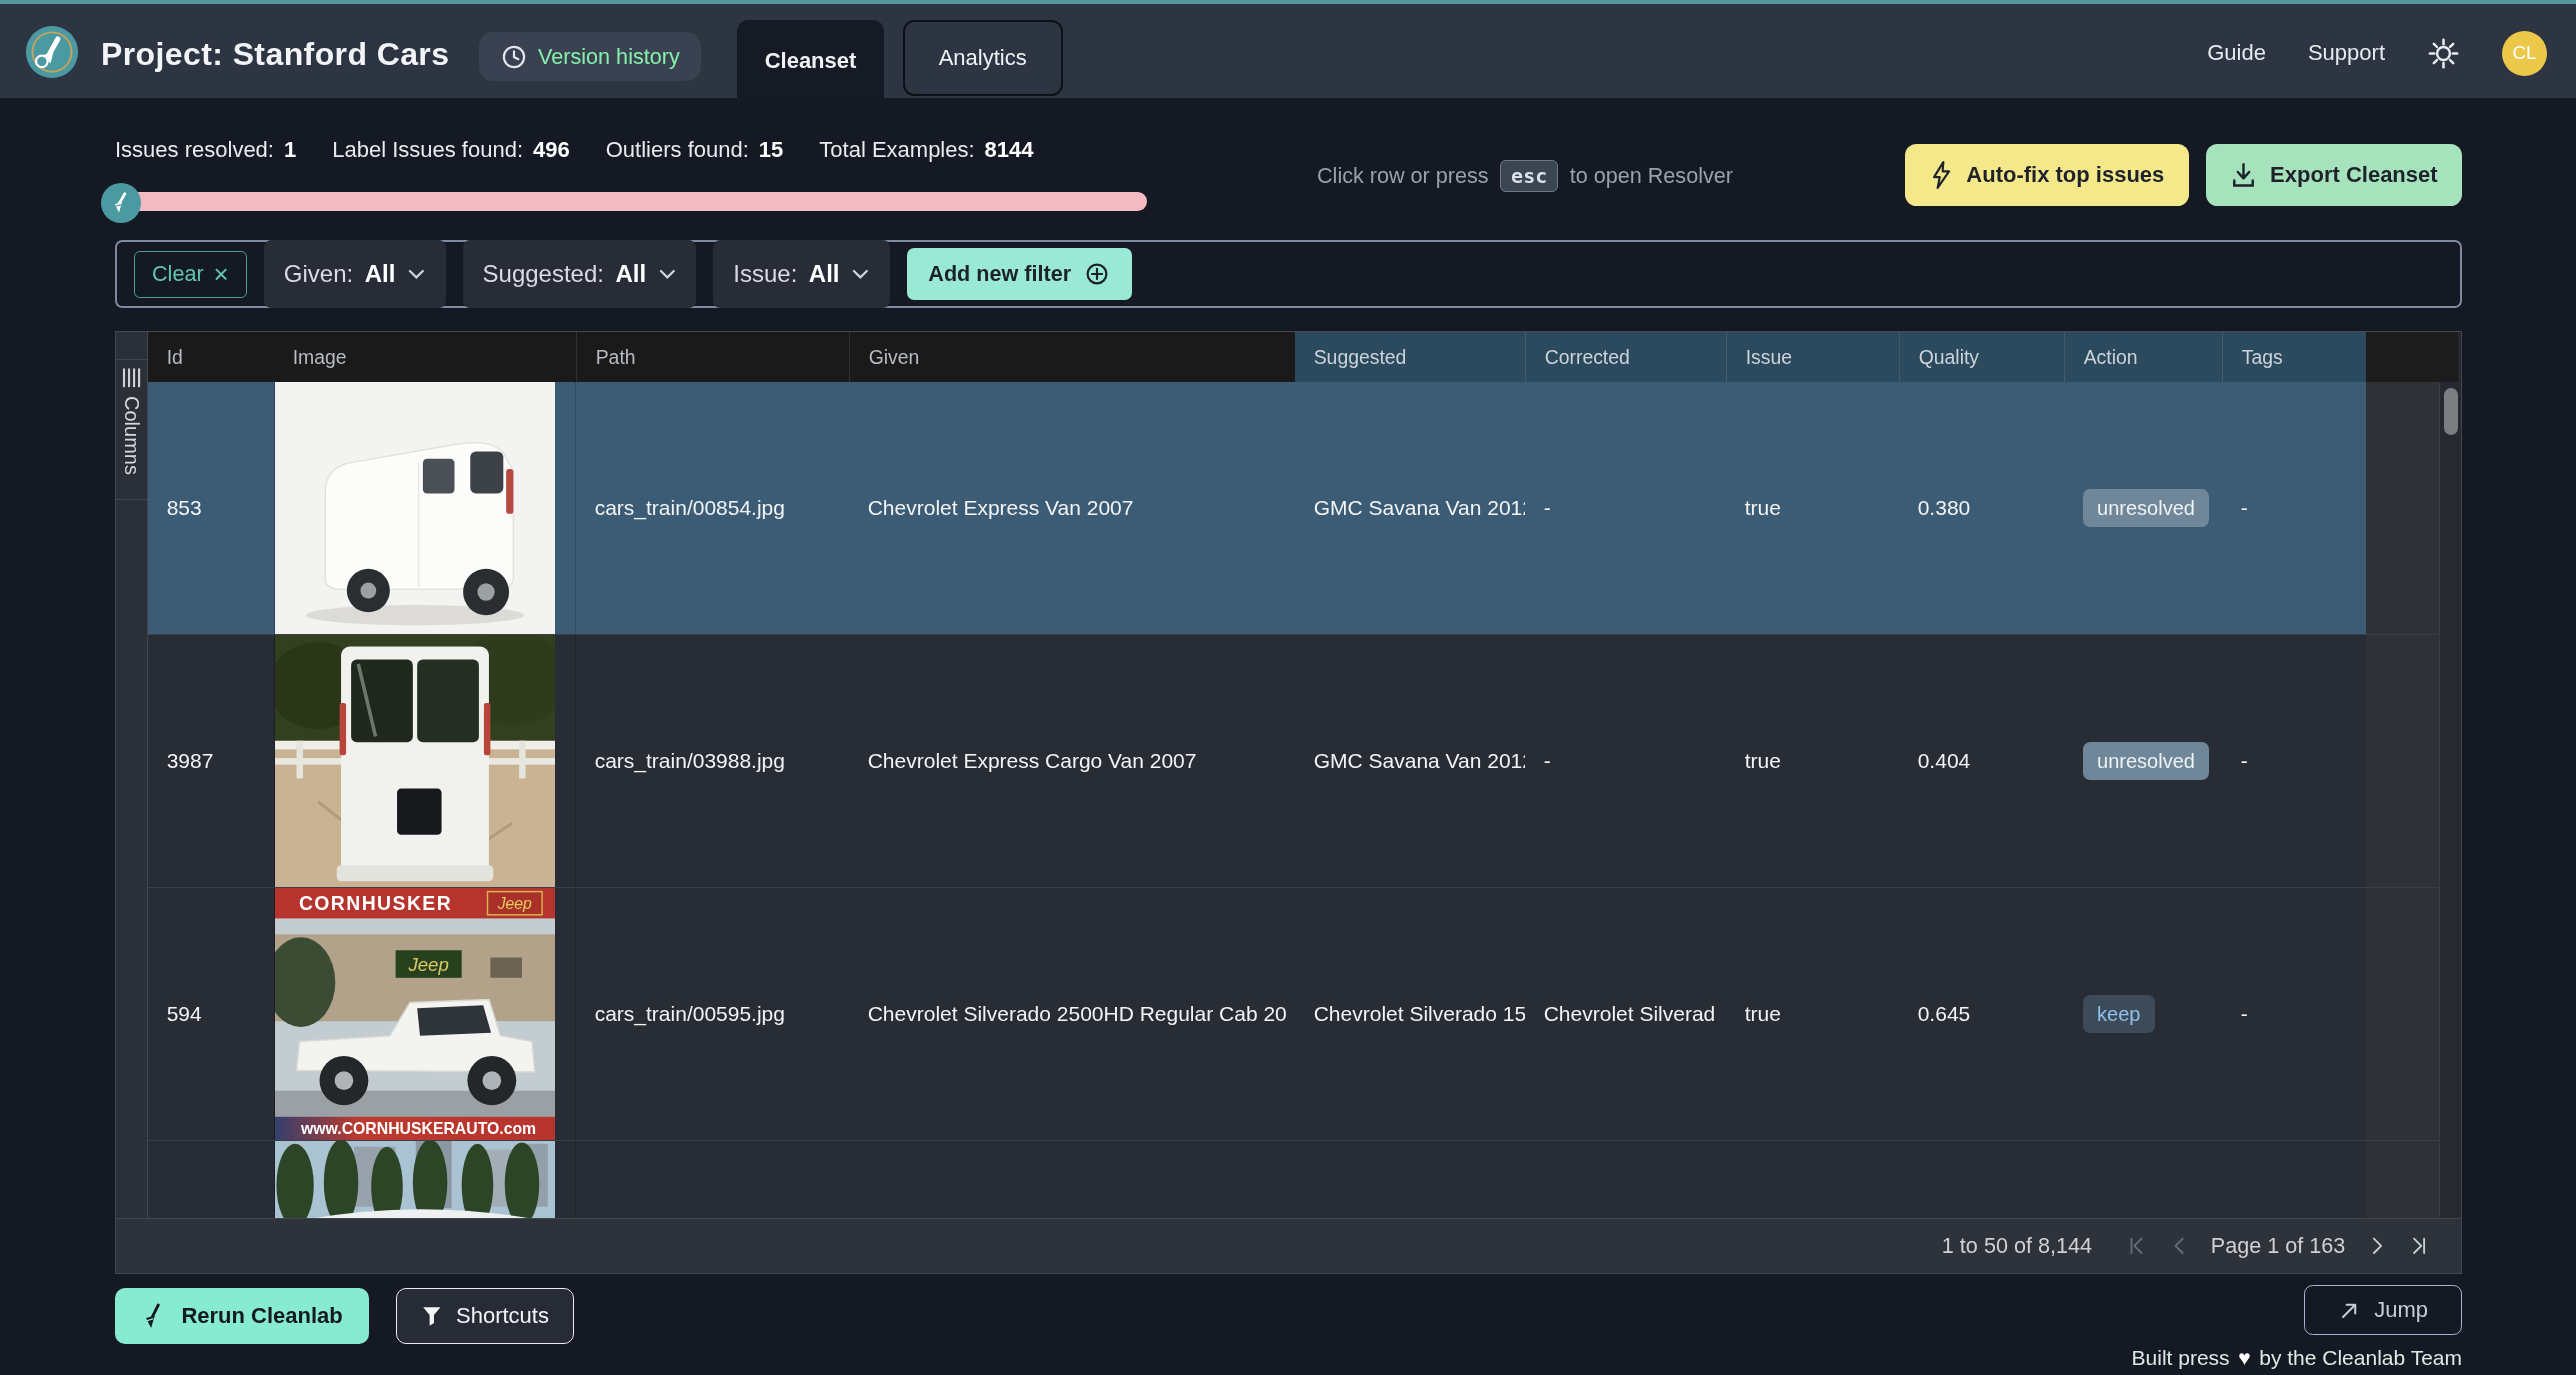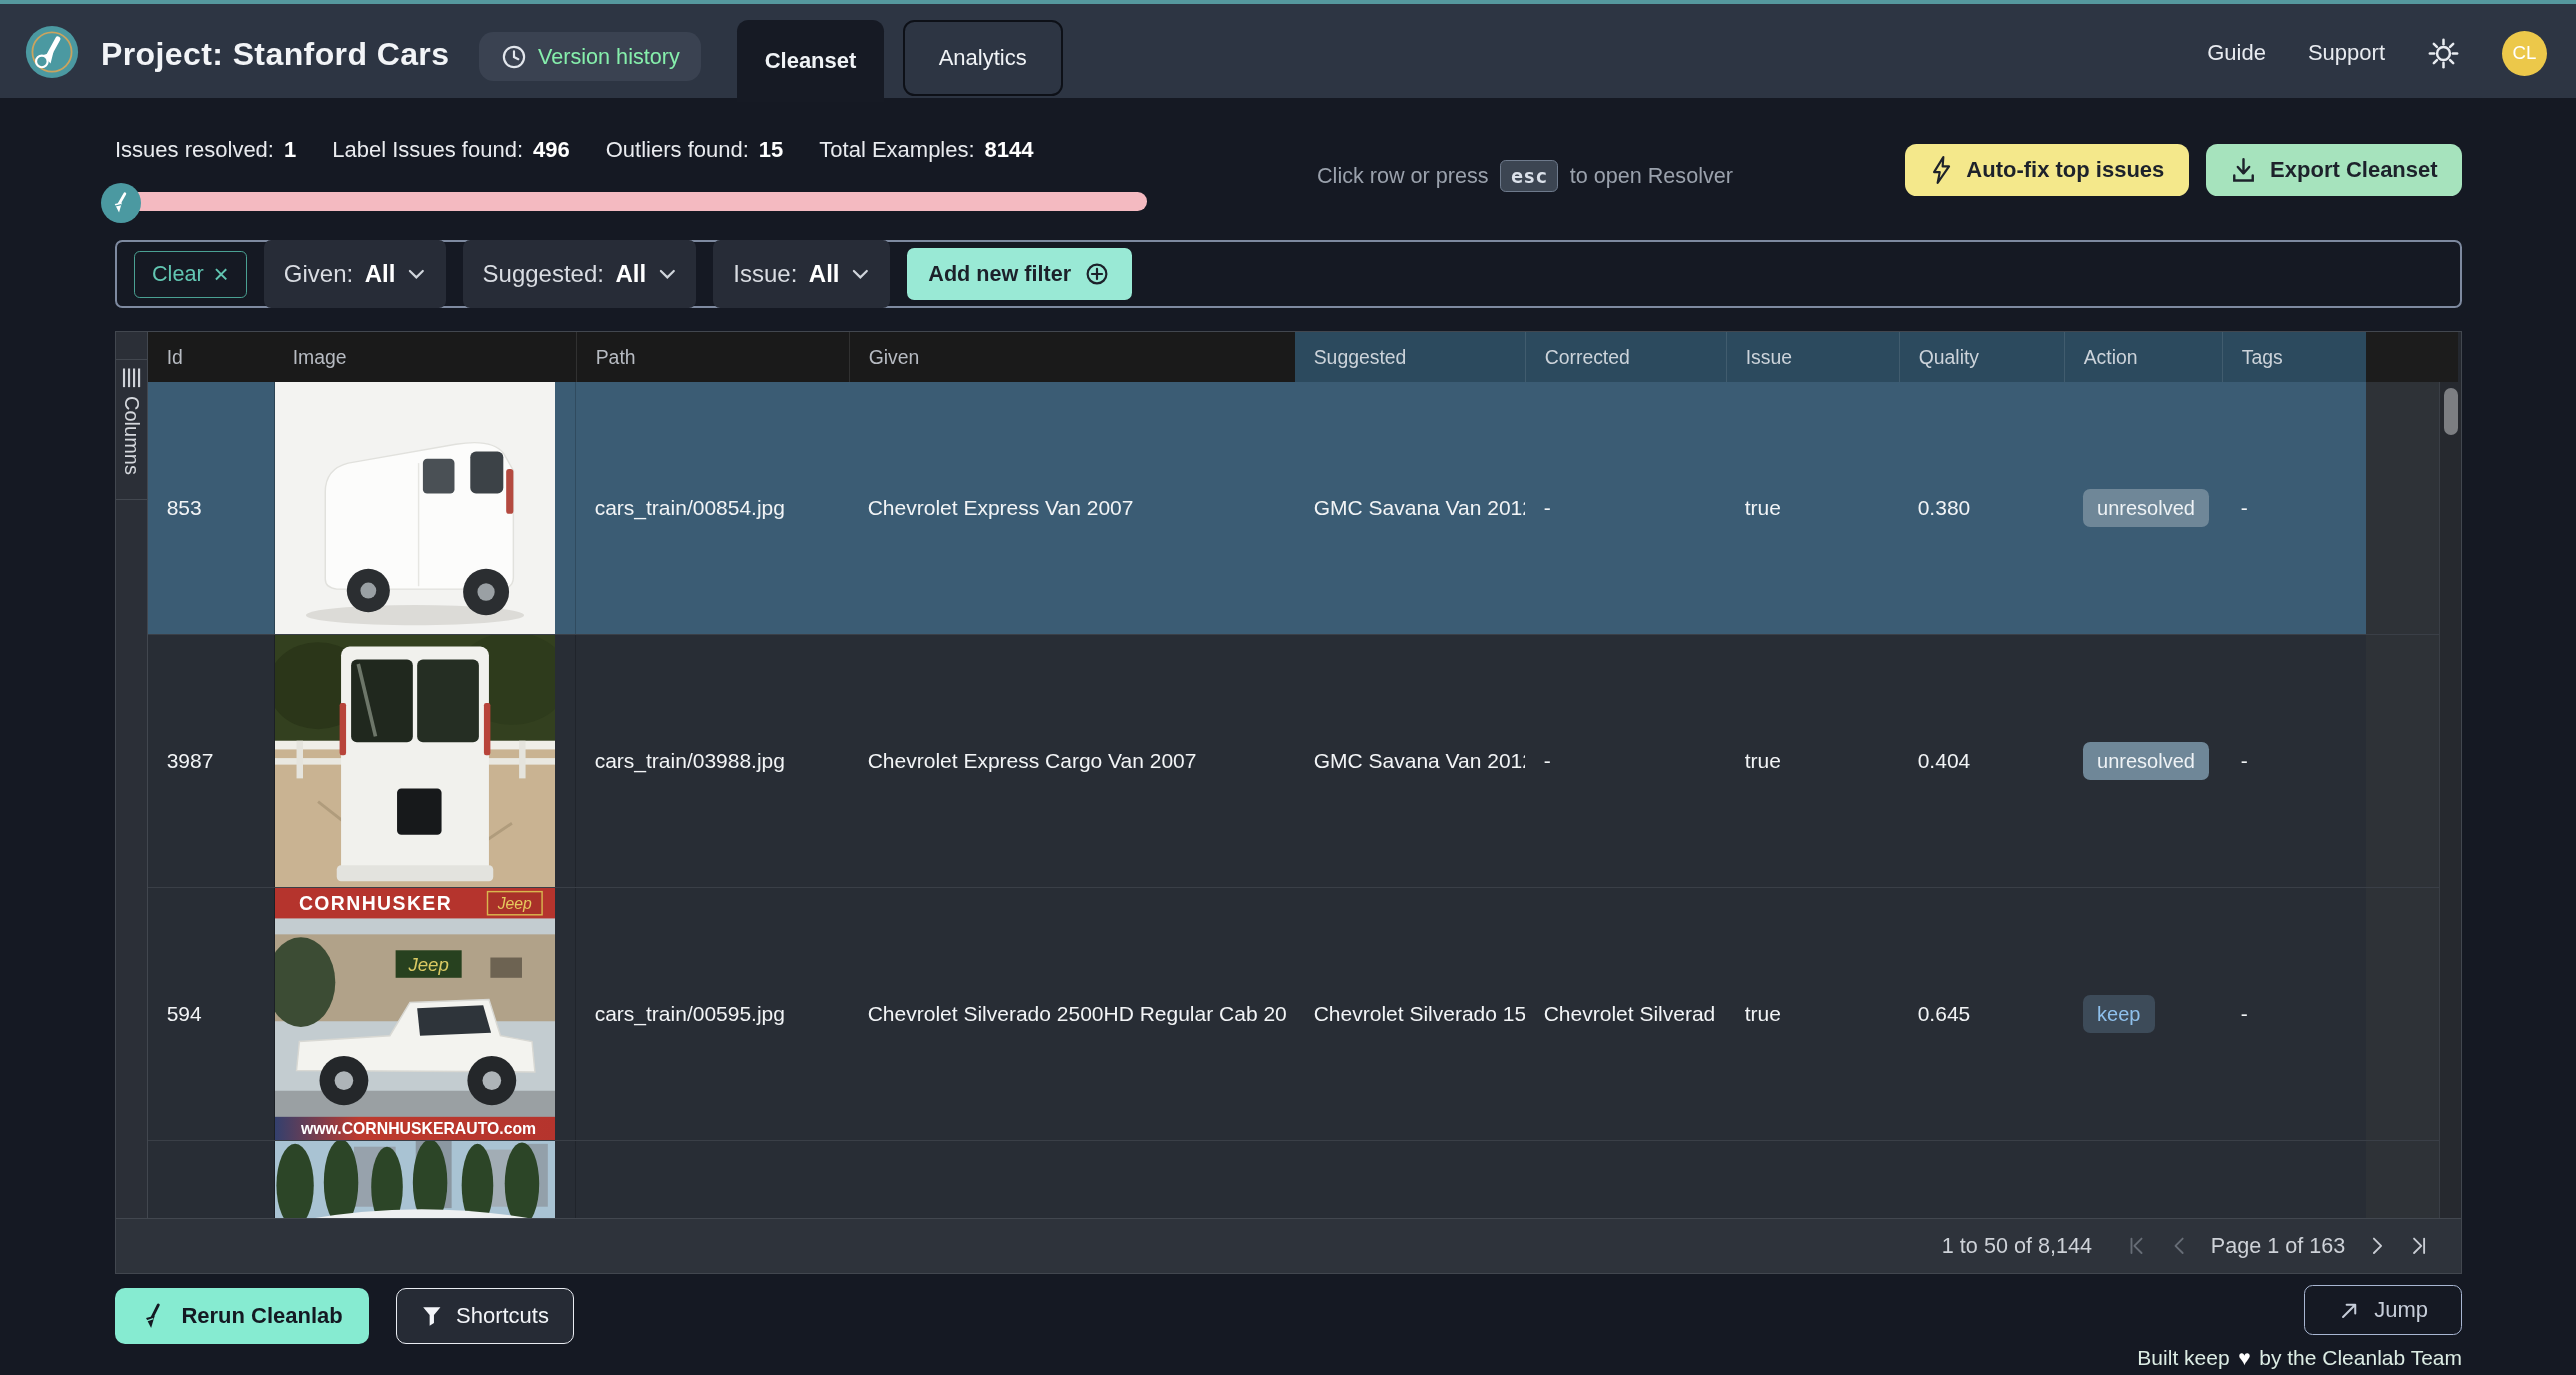--- a/index.html
+++ b/index.html
@@ -27,21 +27,21 @@
   .statsrow { position:absolute; left:115px; top:137px; display:flex; gap:36px; font-size:22px; color:#e9ebef; }
   .stat { display:flex; gap:10px; align-items:baseline; }
   .stat b { color:#ffffff; font-weight:700; }
   .progress-wrap { position:absolute; left:121px; top:192px; width:1026px; height:18.7px; background:#f4bac1; border-radius:9.3px; }
   .broom-bubble { position:absolute; left:101px; top:183px; width:40px; height:40px; border-radius:50%; background:#4b99a1;
     display:flex; align-items:center; justify-content:center; }
   .hint { position:absolute; left:1317px; top:160px; display:flex; align-items:center; gap:11.5px; font-size:21.6px; color:#9aa1ac; }
   .kbd { font-family:"DejaVu Sans Mono", monospace; font-weight:700; font-size:20px; color:#dbe1ea;
     background:#3c4552; border:1.4px solid #6e7a8c; border-radius:5.8px; padding:2.9px 10px; }
   .top-actions { position:absolute; right:114px; top:144px; display:flex; gap:17px; }
-  .btn-yellow, .btn-green { height:52px; border-radius:11.5px; display:flex; align-items:center; gap:13px; padding:0 24.4px;
+  .btn-yellow, .btn-green { height:62px; border-radius:11.5px; display:flex; align-items:center; gap:13px; padding:0 24.4px;
     font-size:22px; font-weight:700; color:#1d222b; cursor:pointer; }
   .btn-yellow { background:#f4e88b; }
   .btn-green { background:#a6e3bd; }
   
   .filterbar { position:absolute; left:115px; top:240px; width:2347px; height:68px; border:2.2px solid #7e8aa0; border-radius:7.2px;
     display:flex; align-items:center; gap:17px; padding:0 17px; }
   .chip-clear { height:47px; display:flex; align-items:center; gap:10px; border:1.4px solid #4aa193; border-radius:5.8px;
     padding:0 17px; color:#62c6b2; font-size:21.6px; cursor:pointer; background:transparent; }
   .chip-dd { height:68px; display:flex; align-items:center; gap:11.5px; background:#272c37; border-radius:7.2px; padding:0 20px;
     font-size:24px; color:#d9dce2; cursor:pointer; }
@@ -450,19 +450,19 @@
     </svg>
     <span>Shortcuts</span>
   </div>
   <div class="btn-jump">
     <svg width="23" height="23" viewBox="0 0 32 32">
       <path d="M7 25 L24 8 M12 8 H24 V20" fill="none" stroke="#c6cdd9" stroke-width="2.8" stroke-linecap="round" stroke-linejoin="round"></path>
     </svg>
     <span>Jump</span>
   </div>
   <div class="builtwith">
-    <span>Built keep</span>
+    <span>Built press</span>
     <span style="color:#ffffff;">♥</span>
     <span>by the Cleanlab Team</span>
   </div>
 
 </div>
 
 
 </body></html>

